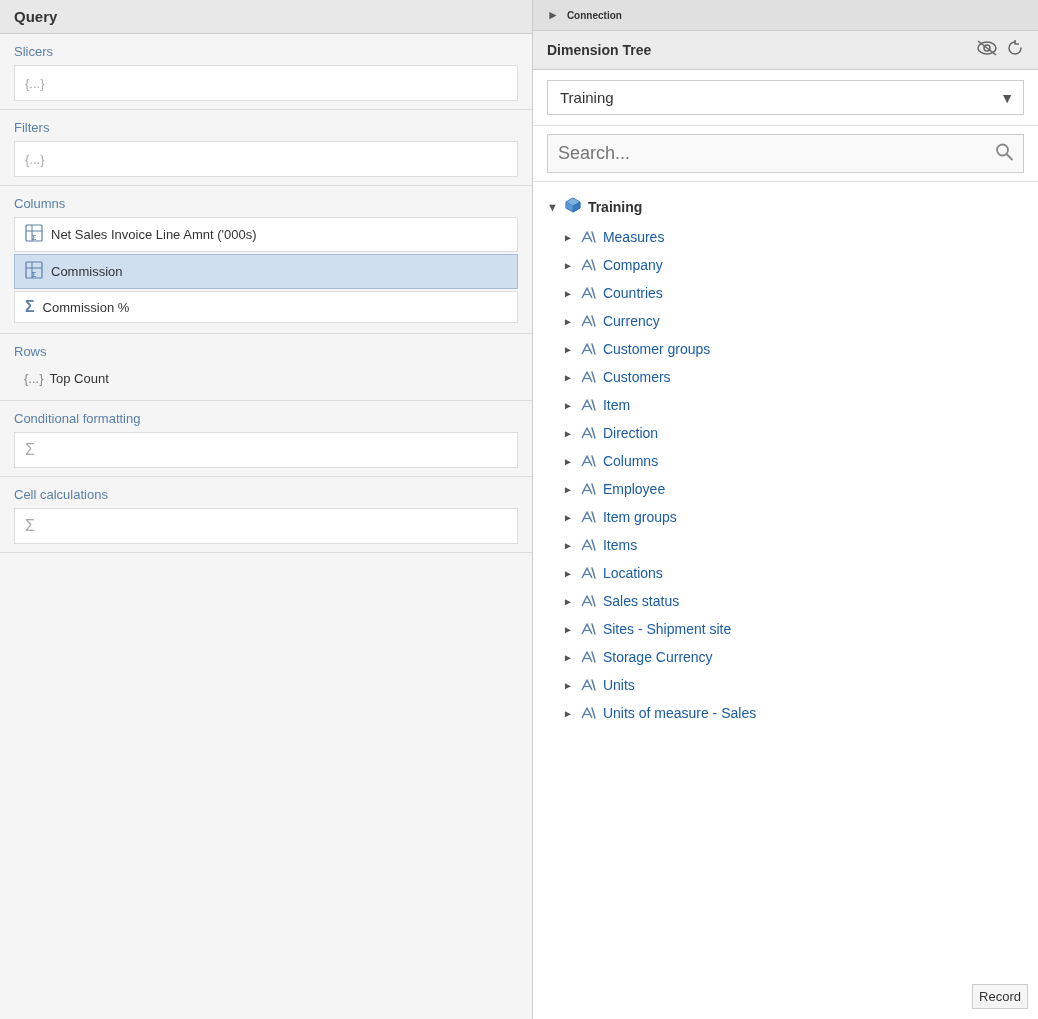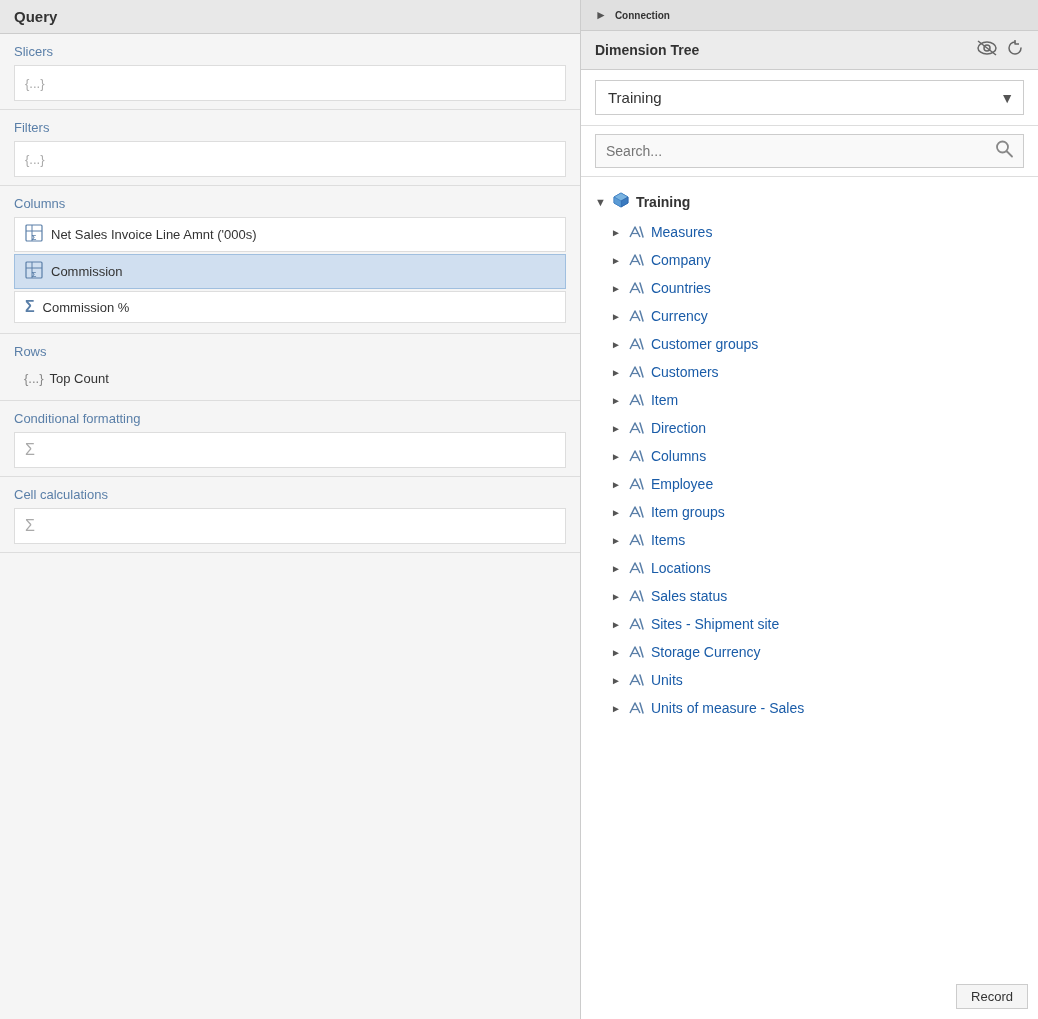--- a/index.html
+++ b/index.html
@@ -1,20 +1,20 @@
 <!DOCTYPE html>
 <html><head>
   <meta charset="utf-8">
   <style>
     * { box-sizing: border-box; margin: 0; padding: 0; }
     body { font-family: 'Segoe UI', Arial, sans-serif; font-size: 14px; background: #f0f0f0; display: flex; height: 1019px; width: 1038px; overflow: hidden; }
 
     
     .left-panel {
-      width: 581px;
+      width: 533px;
       background: #f5f5f5;
       border-right: 1px solid #ccc;
       display: flex;
       flex-direction: column;
       overflow-y: auto;
     }
     .left-panel-header {
       background: #e8e8e8;
       padding: 8px 14px;
       font-size: 15px;
@@ -149,21 +149,21 @@
     .search-area {
       padding: 8px 14px;
       border-bottom: 1px solid #ddd;
       position: relative;
     }
     .search-input {
       width: 100%;
       padding: 8px 36px 8px 10px;
       border: 1px solid #ccc;
       background: #f9f9f9;
-      font-size: 14px;
+      font-size: 18px;
       color: #999;
       outline: none;
     }
     .search-icon {
       position: absolute;
       right: 24px;
       top: 50%;
       transform: translateY(-50%);
       color: #888;
       font-size: 18px;
@@ -192,21 +192,21 @@
       gap: 6px;
       padding: 5px 14px 5px 30px;
       color: #1a5ca8;
       font-size: 14px;
       cursor: pointer;
     }
     .record-btn {
       position: absolute;
       bottom: 10px;
       right: 10px;
-      padding: 4px 14px;
+      padding: 4px 6px;
       border: 1px solid #ccc;
       background: #f5f5f5;
       color: #333;
       font-size: 13px;
       cursor: pointer;
     }
     .right-wrapper {
       position: relative;
       flex: 1;
       display: flex;

